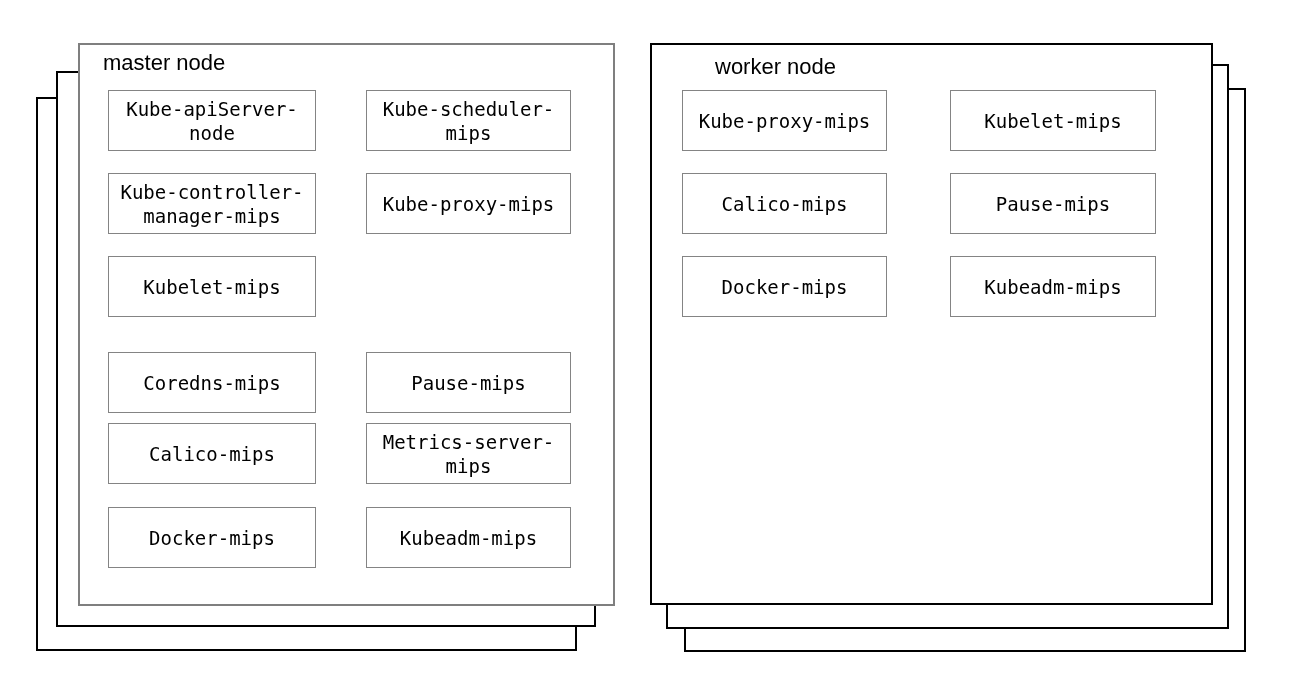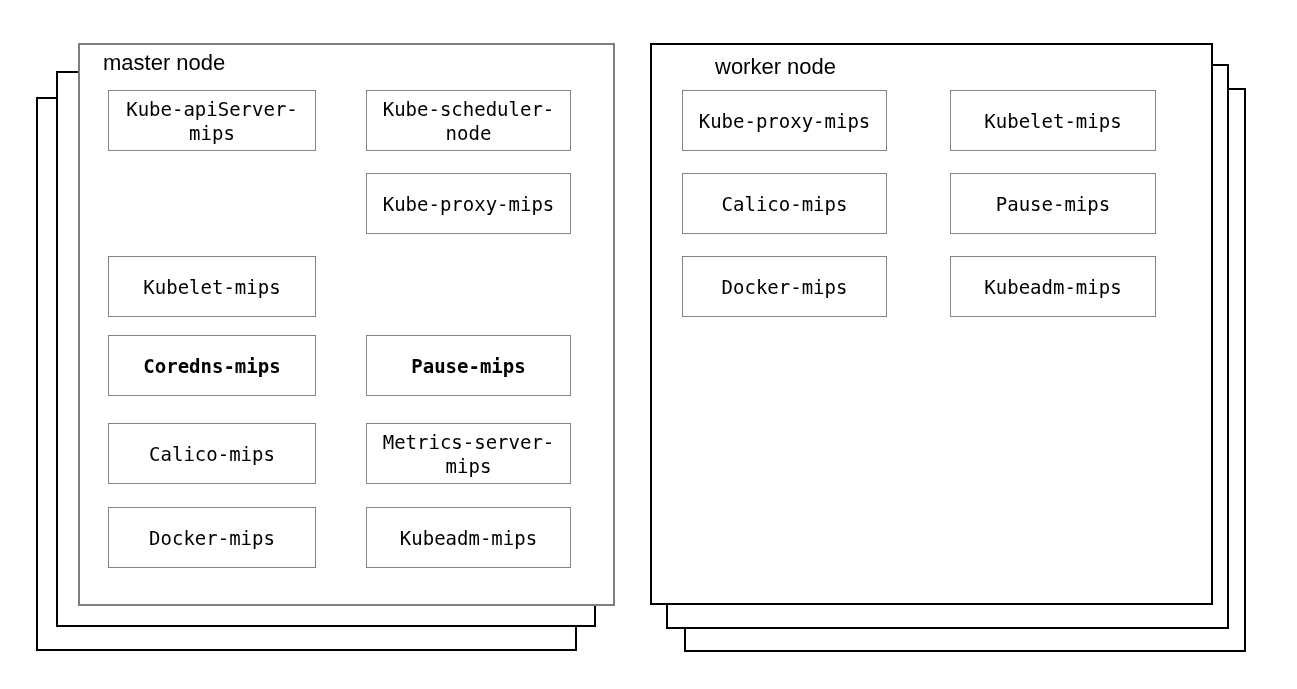--- a/index.html
+++ b/index.html
@@ -57,38 +57,40 @@
   }
   
   .m-c1 { left: 108px; width: 208px; }
   .m-c2 { left: 366px; width: 205px; }
   .w-c1 { left: 682px; width: 205px; }
   .w-c2 { left: 950px; width: 206px; }
   
   .r1 { top: 90px; }
   .r2 { top: 173px; }
   .r3 { top: 256px; }
-  .r4 { top: 335px; font-weight: bold; }
+  .r4 { top: 352px; }
   .r5 { top: 423px; }
   .r6 { top: 507px; }
 </style>
 </head>
 <body>
 
 <div class="stage">
 
   <div class="panel" id="m3"></div>
   <div class="panel" id="m2"></div>
   <div class="panel" id="m1"></div>
   <div class="panel-title" id="mt">master node</div>
 
   <div class="box m-c1 r1">Kube-apiServer-
+node</div>
+  <div class="box m-c2 r1">Kube-scheduler-
 mips</div>
-  <div class="box m-c2 r1">Kube-scheduler-
-node</div>
+  <div class="box m-c1 r2">Kube-controller-
+manager-mips</div>
   <div class="box m-c2 r2">Kube-proxy-mips</div>
   <div class="box m-c1 r3">Kubelet-mips</div>
   <div class="box m-c1 r4">Coredns-mips</div>
   <div class="box m-c2 r4">Pause-mips</div>
   <div class="box m-c1 r5">Calico-mips</div>
   <div class="box m-c2 r5">Metrics-server-
 mips</div>
   <div class="box m-c1 r6">Docker-mips</div>
   <div class="box m-c2 r6">Kubeadm-mips</div>
 

